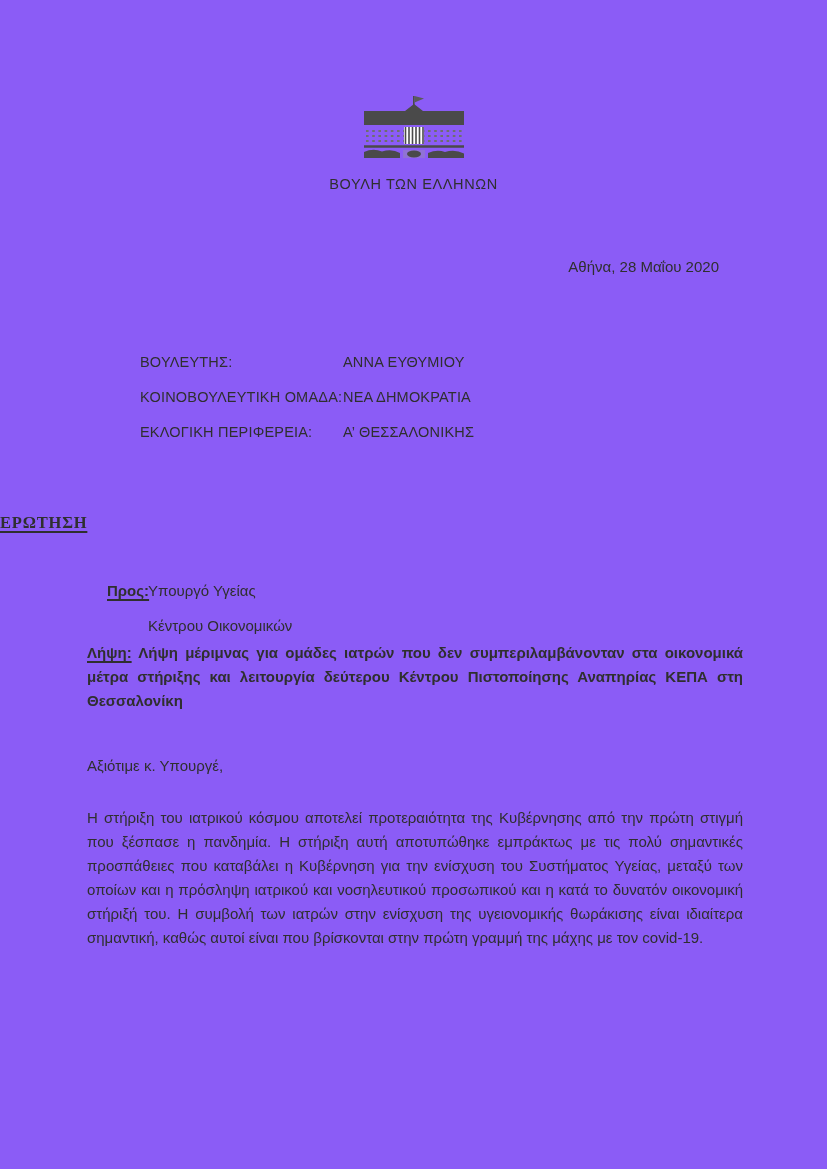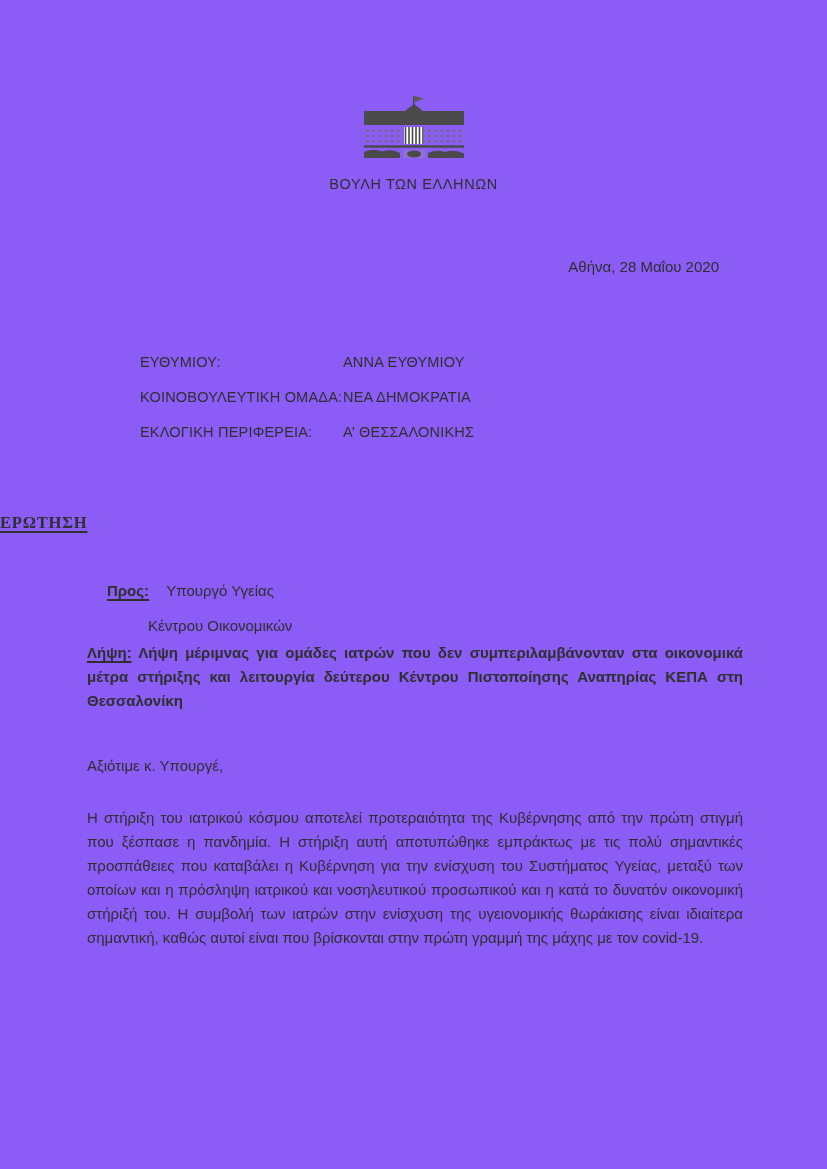--- a/index.html
+++ b/index.html
@@ -74,21 +74,20 @@
     font-size: 15px;
   }
   .to-label {
     font-weight: bold;
     line-height: 17px;
     margin-left: 20px;
   }
   .recipient {
     line-height: 17px;
     margin-bottom: 18px;
-    text-align: center;
   }
   .subject-block {
     position: absolute;
     top: 641px;
     left: 87px;
     width: 656px;
     font-size: 15px;
     font-weight: bold;
     line-height: 24px;
     text-align: justify;
@@ -145,21 +144,21 @@
       <ellipse cx="54" cy="59" rx="7" ry="3.4" fill="#4a4a4a"></ellipse>
     </svg>
   </div>
 
   <div class="org-name">ΒΟΥΛΗ ΤΩΝ ΕΛΛΗΝΩΝ</div>
 
   <div class="date-line">Αθήνα, 28 Μαΐου 2020</div>
 
   <div class="info-block">
     <div class="info-row">
-      <span class="info-label">ΕΥΘΥΜΙΟΥ:</span>
+      <span class="info-label">ΒΟΥΛΕΥΤΗΣ:</span>
       <span class="info-value">ΑΝΝΑ ΕΥΘΥΜΙΟΥ</span>
     </div>
     <div class="info-row">
       <span class="info-label">ΚΟΙΝΟΒΟΥΛΕΥΤΙΚΗ ΟΜΑΔΑ:</span>
       <span class="info-value">ΝΕΑ ΔΗΜΟΚΡΑΤΙΑ</span>
     </div>
     <div class="info-row">
       <span class="info-label">ΕΚΛΟΓΙΚΗ ΠΕΡΙΦΕΡΕΙΑ:</span>
       <span class="info-value">Α’ ΘΕΣΣΑΛΟΝΙΚΗΣ</span>
     </div>

